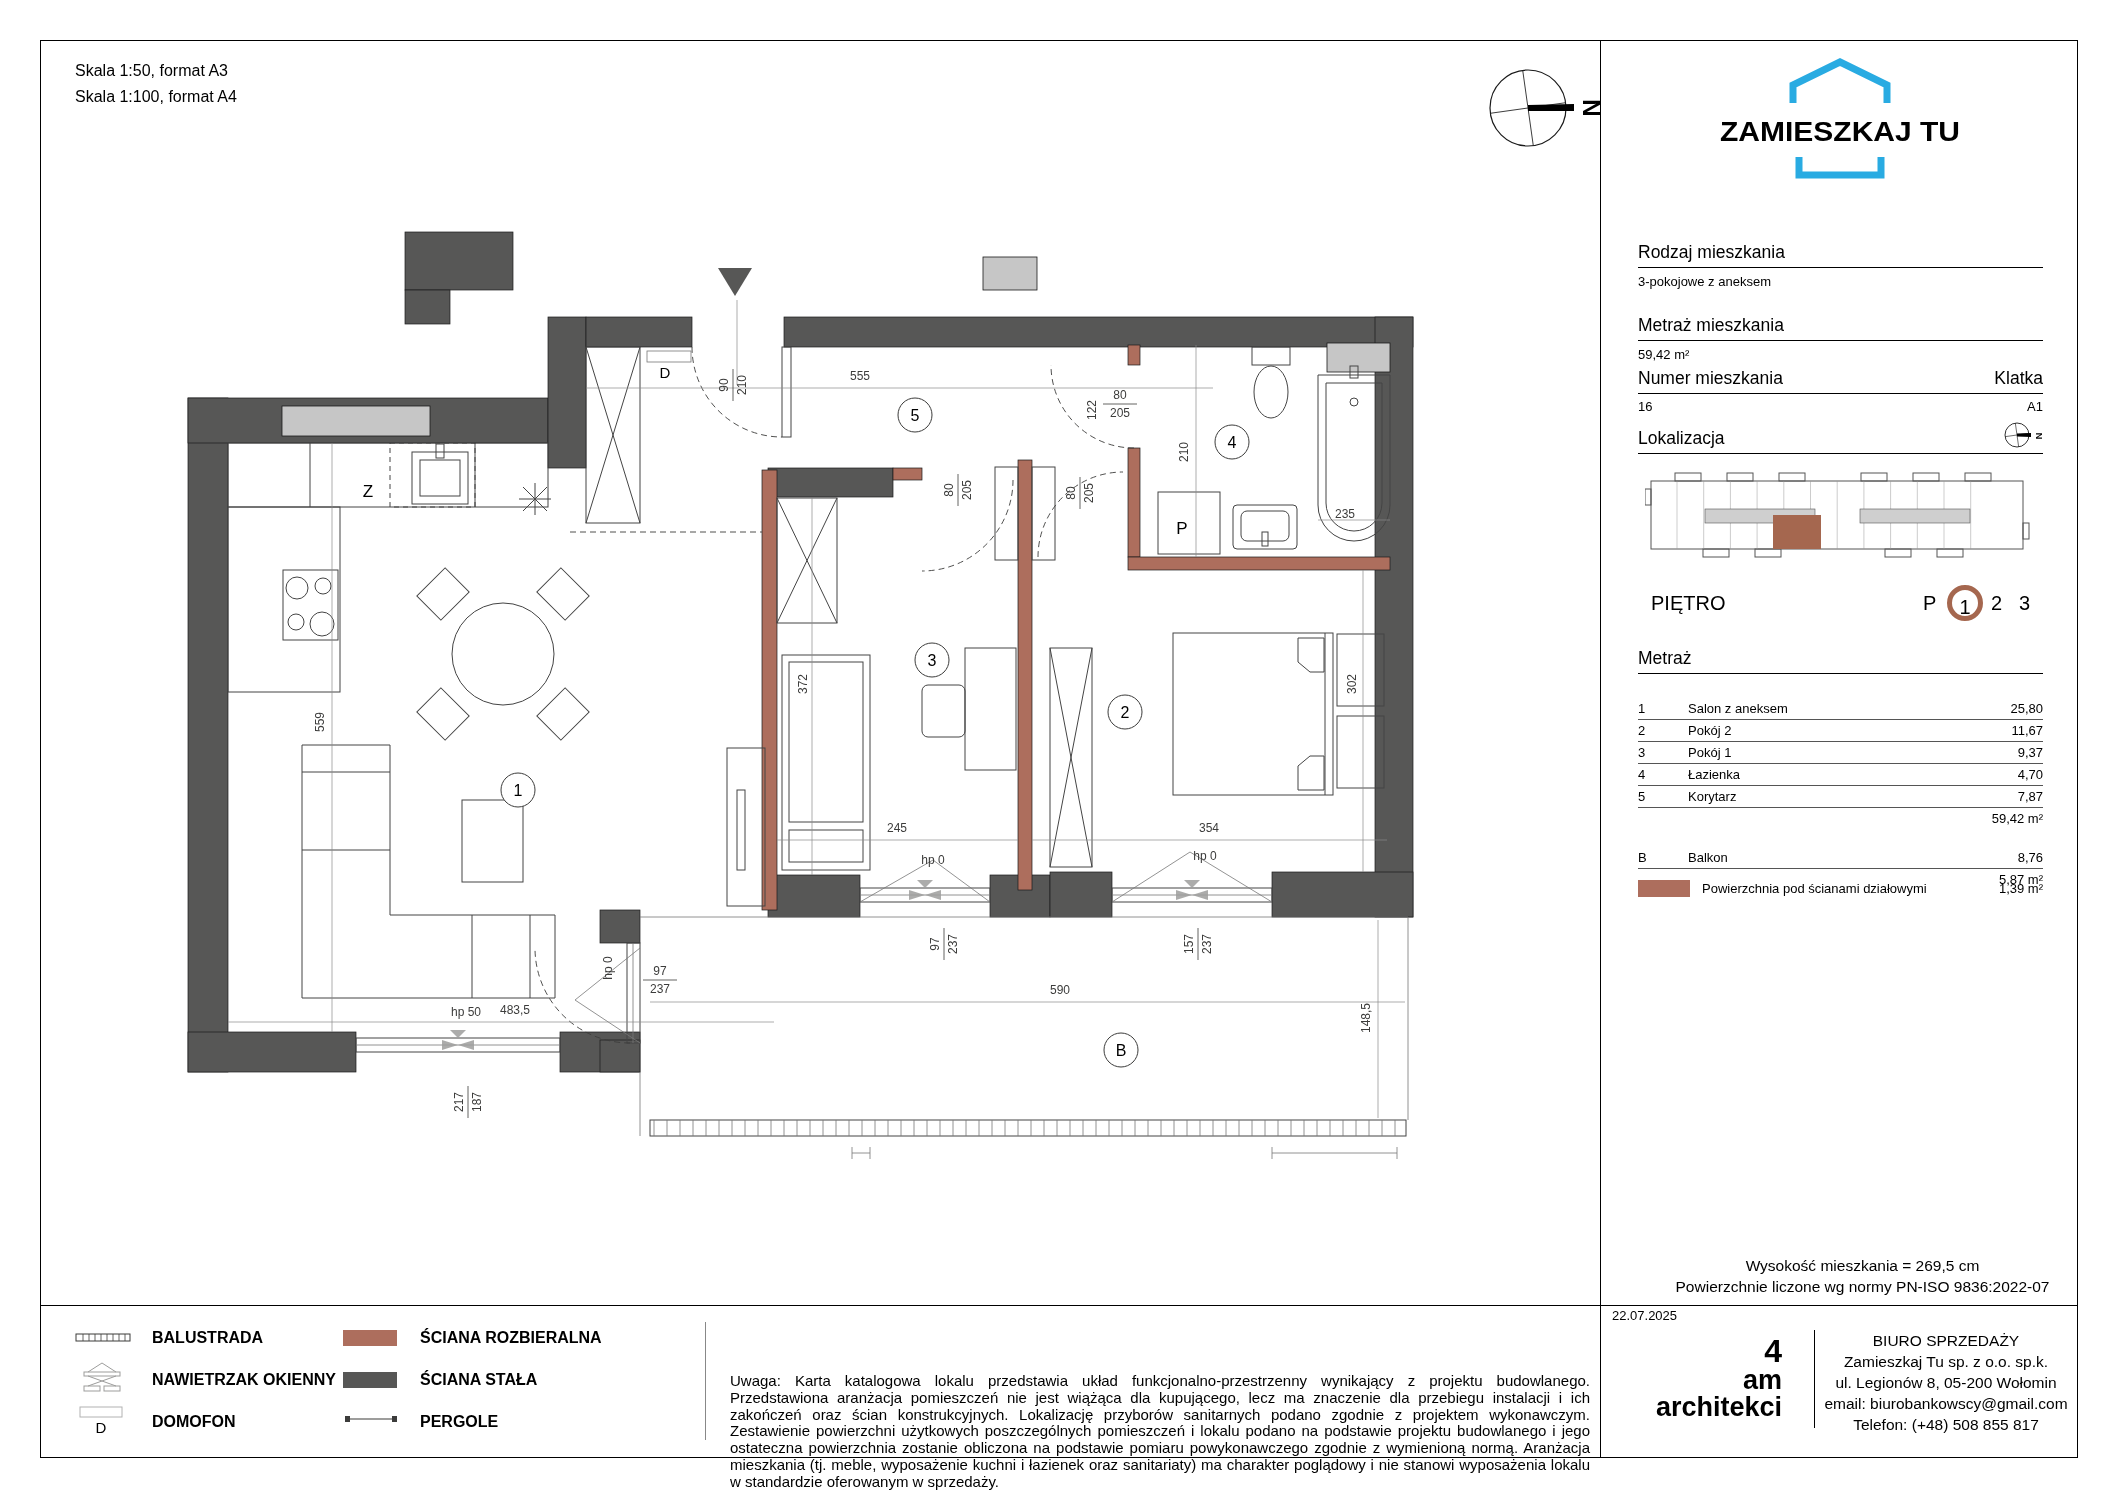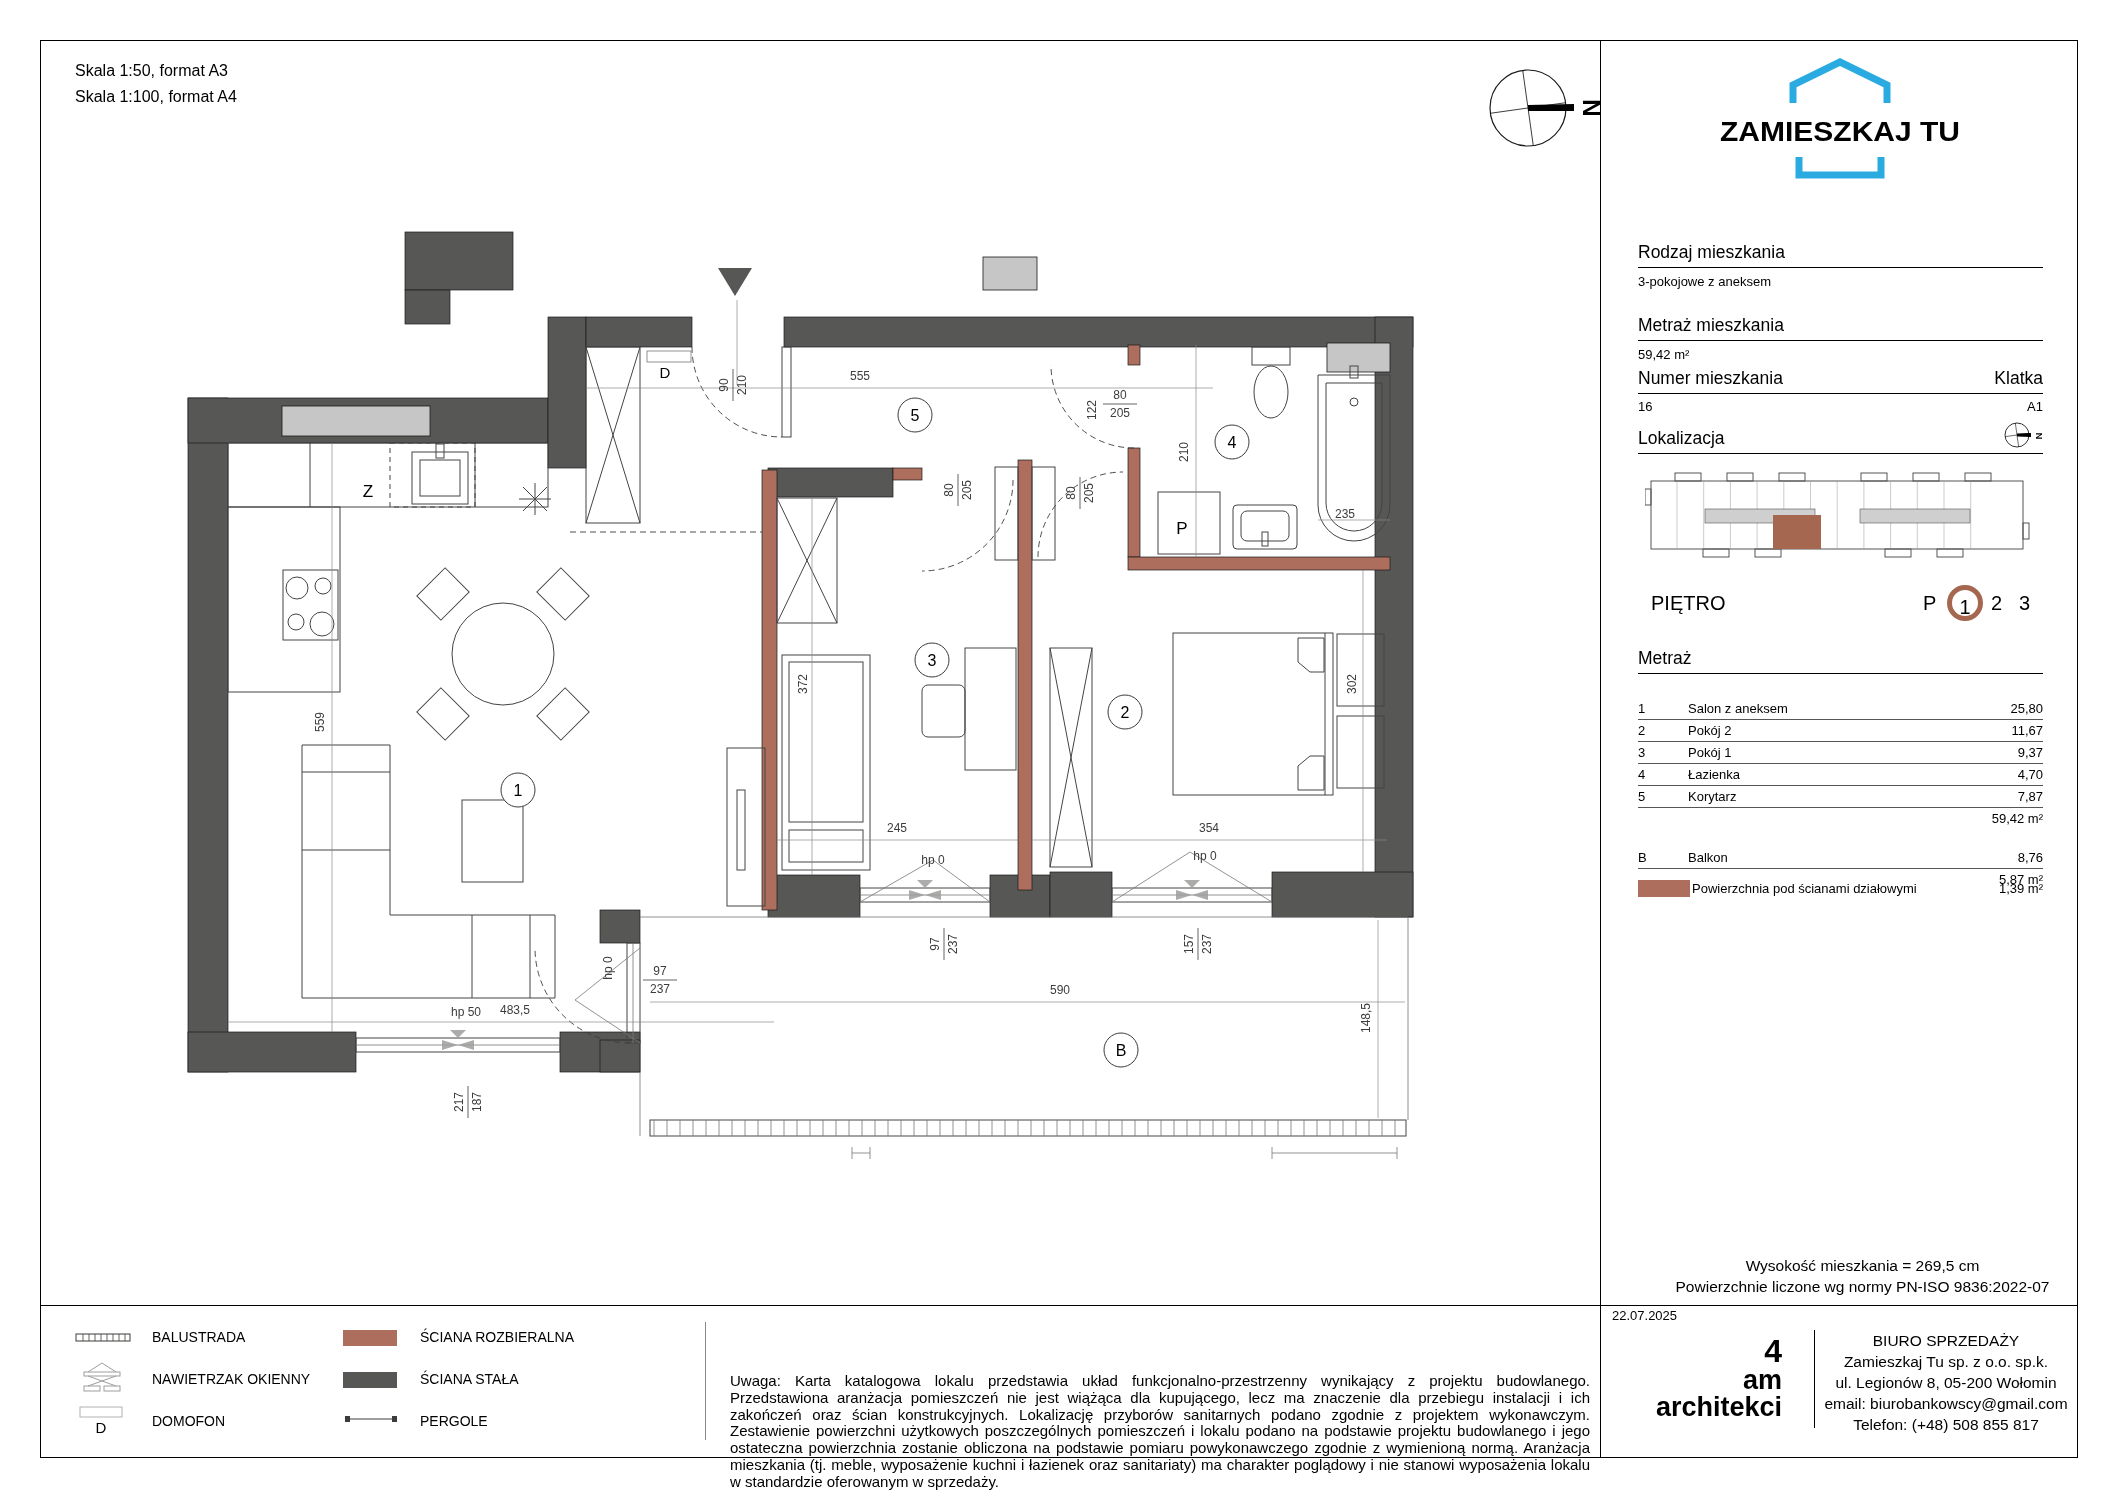--- a/index.html
+++ b/index.html
@@ -11,21 +11,21 @@
   .pageborder{position:absolute;left:40px;top:40px;width:2036px;height:1416px;border:1px solid #000;}
   .scalenote{font-size:16px;line-height:26px;}
   .sec-label{font-size:17.5px;}
   .sec-val{font-size:13px;}
   .metraz-row{display:flex;align-items:center;height:21px;border-bottom:1px solid #555;font-size:13px;}
   .metraz-row .no{width:50px;}
   .metraz-row .nm{flex:1;}
   .metraz-row .ar{text-align:right;}
   .tot{font-size:13px;text-align:right;height:21px;line-height:21px;}
   .pietro{font-size:20px;margin-left:13px;}
-  .legend-label{font-size:14px;}
+  .legend-label{font-size:16px;font-weight:bold;}
   .disclaimer{font-size:15px;line-height:16.8px;text-align:justify;margin-top:45px;}
   .office{font-size:15.5px;line-height:21px;text-align:center;}
   .studio{font-weight:bold;text-align:right;line-height:1;}
   svg text{fill:#000;}
   .dimt{font-size:12px;fill:#3c3c3b;text-anchor:middle;}
   .dimpair text{font-size:12px;fill:#3c3c3b;text-anchor:middle;}
   .dimpair line{stroke:#3c3c3b;stroke-width:.8;}
   .diml{stroke:#8a8a8a;stroke-width:.7;}
   .furn{stroke:#444;stroke-width:1;fill:none;}
   .furn2{stroke:#777;stroke-width:.8;fill:none;}
@@ -434,21 +434,21 @@
     <div class="tot">59,42 m²</div>
     <div style="height:18px;"></div>
     <div class="metraz-row">
       <span class="no">B</span>
         <span class="nm">Balkon</span>
         <span class="ar">8,76</span>
     </div>
     <div class="tot">5,87 m²</div>
   </div>
 
-  <div class="abs" style="left:38px;top:840px;width:405px;display:flex;align-items:center;gap:2px;font-size:13px;">
+  <div class="abs" style="left:38px;top:840px;width:405px;display:flex;align-items:center;gap:12px;font-size:13px;">
     <span style="display:inline-block;width:52px;height:17px;background:#ad6e5d;"></span>
     <span style="flex:1;">Powierzchnia pod ścianami działowymi</span>
     <span>1,39 m²</span>
   </div>
 
   <div class="abs" style="left:0;top:1215px;width:477px;text-align:center;font-size:15.5px;line-height:21px;margin-left:24px;">
     <div>Wysokość mieszkania =  269,5 cm</div>
     <div>Powierzchnie liczone wg normy PN-ISO 9836:2022-07</div>
   </div>
 </div>

